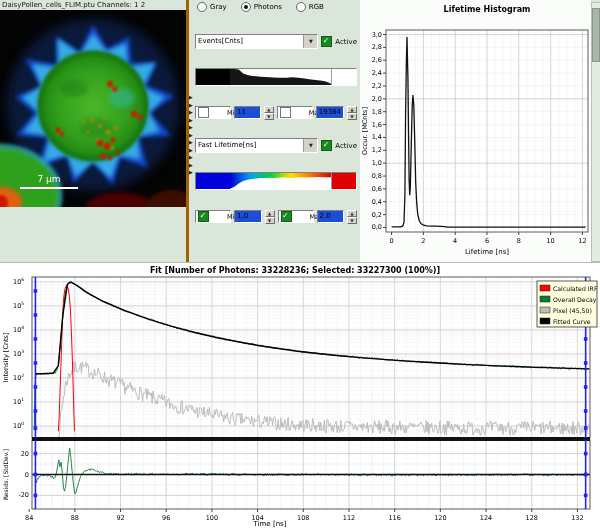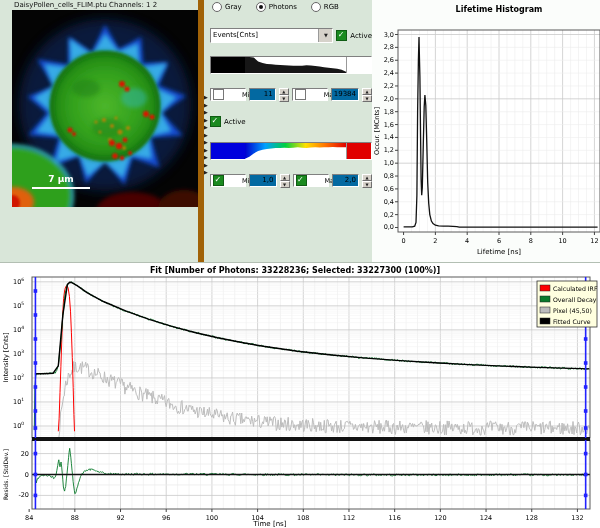--- a/index.html
+++ b/index.html
@@ -1,43 +1,43 @@
 <!DOCTYPE html>
 <html><head>
 <meta charset="utf-8">
 <style>
   html,body{margin:0;padding:0}
   body{width:600px;height:528px;position:relative;font-family:"DejaVu Sans",sans-serif;background:#d9e6d9;overflow:hidden}
   
-  #top{position:absolute;left:12px;top:0;width:488px;height:262px;background:#d9e6d9}
+  #top{position:absolute;left:0;top:0;width:488px;height:262px;background:#d9e6d9}
   #file-label{position:absolute;left:2px;top:1px;font-size:7px;color:#111;white-space:nowrap}
   #image-wrap{position:absolute;left:0;top:10px;width:186px;height:197px;background:#000}
   #scalebar{position:absolute;left:20px;top:177px;width:58px;border-bottom:2px solid #fff}
-  #scalebar-label{position:absolute;left:20px;top:164px;width:58px;text-align:center;color:#fff;font-size:9px;font-weight:bold}
+  #scalebar-label{position:absolute;left:20px;top:164px;width:58px;text-align:center;color:#fff;font-size:9px;font-weight:normal}
   
-  #mid{position:absolute;left:186px;top:0;width:174px;height:262px;background:#d9e6d9;border-left:6px solid #a16207}
+  #mid{position:absolute;left:186px;top:0;width:174px;height:262px;background:#d9e6d9;border-left:3px solid #a16207}
   .radio-row{position:absolute;left:8px;top:2px;width:162px;display:flex;gap:14px;align-items:center}
   .radio-item{display:flex;align-items:center;gap:3px;font-size:7.5px}
   .radio{width:8px;height:8px;border-radius:50%;border:1px solid #666;background:#fff;position:relative}
   .radio.on::after{content:"";position:absolute;left:2px;top:2px;width:4px;height:4px;border-radius:50%;background:#111}
   #ctrl-box{position:absolute;left:3px;top:15px;width:168px;height:107px}
-  .crow{display:flex;align-items:center;margin:14px 3px;gap:3px;height:13px}
+  .crow{display:flex;align-items:center;margin:20px 3px;gap:3px;height:13px}
   .dd{flex:1;display:flex;border:1px solid;border-color:#808080 #fff #fff #808080;background:#fff;height:13px}
   .dd .txt{flex:1;font-size:7px;padding:2px 2px 0;white-space:nowrap;overflow:hidden}
   .dd .arrow{width:13px;background:#d6d2ca;border-left:1px solid #9a9a9a;font-size:5px;text-align:center;line-height:13px;color:#222}
   .cb{width:9px;height:9px;border:1px solid #777;background:#fff;display:inline-block;position:relative;flex:none}
   .cb.on{background:#1a8a1f;border-color:#0f5c13}
   .cb.on::after{content:"✓";color:#fff;font-size:8px;position:absolute;left:0.5px;top:-1.5px}
   .lbl{font-size:7px;white-space:nowrap}
   .strip{display:flex;margin:2px 3px;height:16px;border:1px solid;border-color:#808080 #fff #fff #808080;background:#fff}
   .swatch{width:34px;height:100%;flex:none}
   .strip svg{flex:1;height:100%}
   .cell{display:flex;align-items:center;gap:18px;background:#fff;border:1px solid;border-color:#808080 #fff #fff #808080;height:11px;padding:0 2px}
   .cell .lbl{font-size:6.5px}
-  .val{font-size:7px;text-align:right;flex:1;background:#0369a1;border:1px solid;border-color:#808080 #fff #fff #808080;height:11px;line-height:11px;padding:0 2px}
+  .val{font-size:7px;flex:1;background:#1d4ed8;border:1px solid;border-color:#808080 #fff #fff #808080;height:11px;line-height:11px;padding:0 2px}
   .spin{width:10px;height:13px;display:flex;flex-direction:column;flex:none}
   .spin div{flex:1;font-size:4px;line-height:5px;text-align:center;background:#d6d2ca;border:1px solid;border-color:#fff #6f6f6f #6f6f6f #fff;color:#222}
   #expanders{position:absolute;left:0px;top:95px;width:8px;display:flex;flex-direction:column;gap:2.5px}
   #expanders span{font-size:5px;line-height:5px;color:#222}
   
   #right{position:absolute;left:360px;top:0;width:231px;height:262px;background:#fbfdfb}
   #vscroll{position:absolute;left:591px;top:2px;width:8px;height:258px;background:#e2ece2;border:1px solid #b4c2b4}
   #vscroll .thumb{position:absolute;left:0px;top:5px;width:6px;height:52px;background:#a9b6a9;border:1px solid #8a988a}
   
   #bottom{position:absolute;left:0;top:262px;width:600px;height:266px;background:#ffffff;border-top:1px solid #b3bfb3}
@@ -159,20 +159,24 @@
           <span class="lbl">Max</span>
         </div>
         <span class="val">19384</span>
         <span class="spin">
             <div>▲</div>
             <div>▼</div>
           </span>
       </div>
 
       <div class="crow">
+        <div class="dd">
+          <span class="txt">Fast Lifetime[ns]</span>
+          <span class="arrow">▼</span>
+        </div>
         <span class="cb on"></span>
         <span class="lbl">Active</span>
       </div>
       <div class="strip">
         <div class="swatch" style="background:#0000dd"></div>
         <svg id="strip2" preserveAspectRatio="none" viewBox="0 0 100 15">
             <defs>
               <linearGradient id="strip2g" x1="0" y1="0" x2="1" y2="0">
                 <stop offset="0" stop-color="#0000d0"></stop>
                 <stop offset="0.2" stop-color="#00a0ff"></stop>

